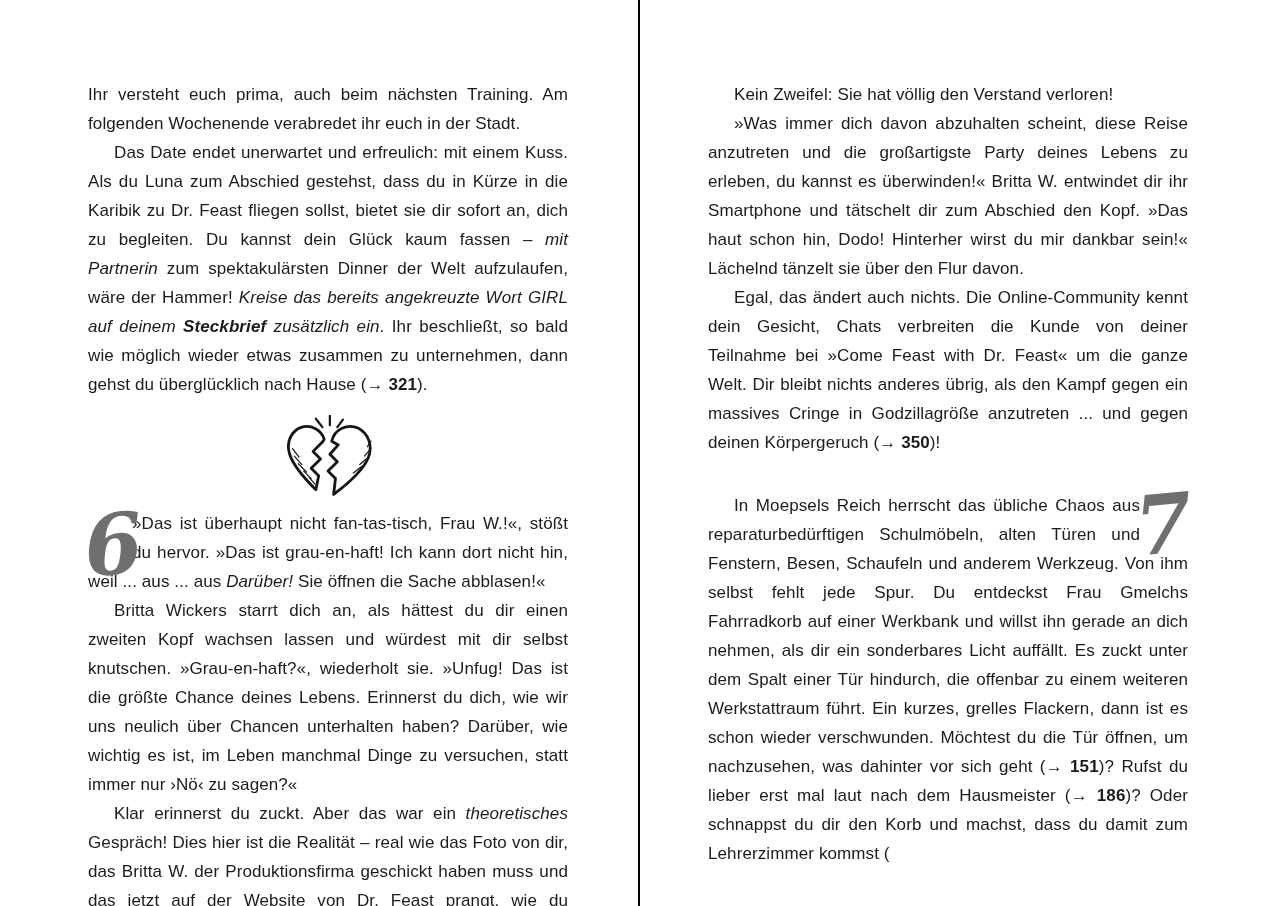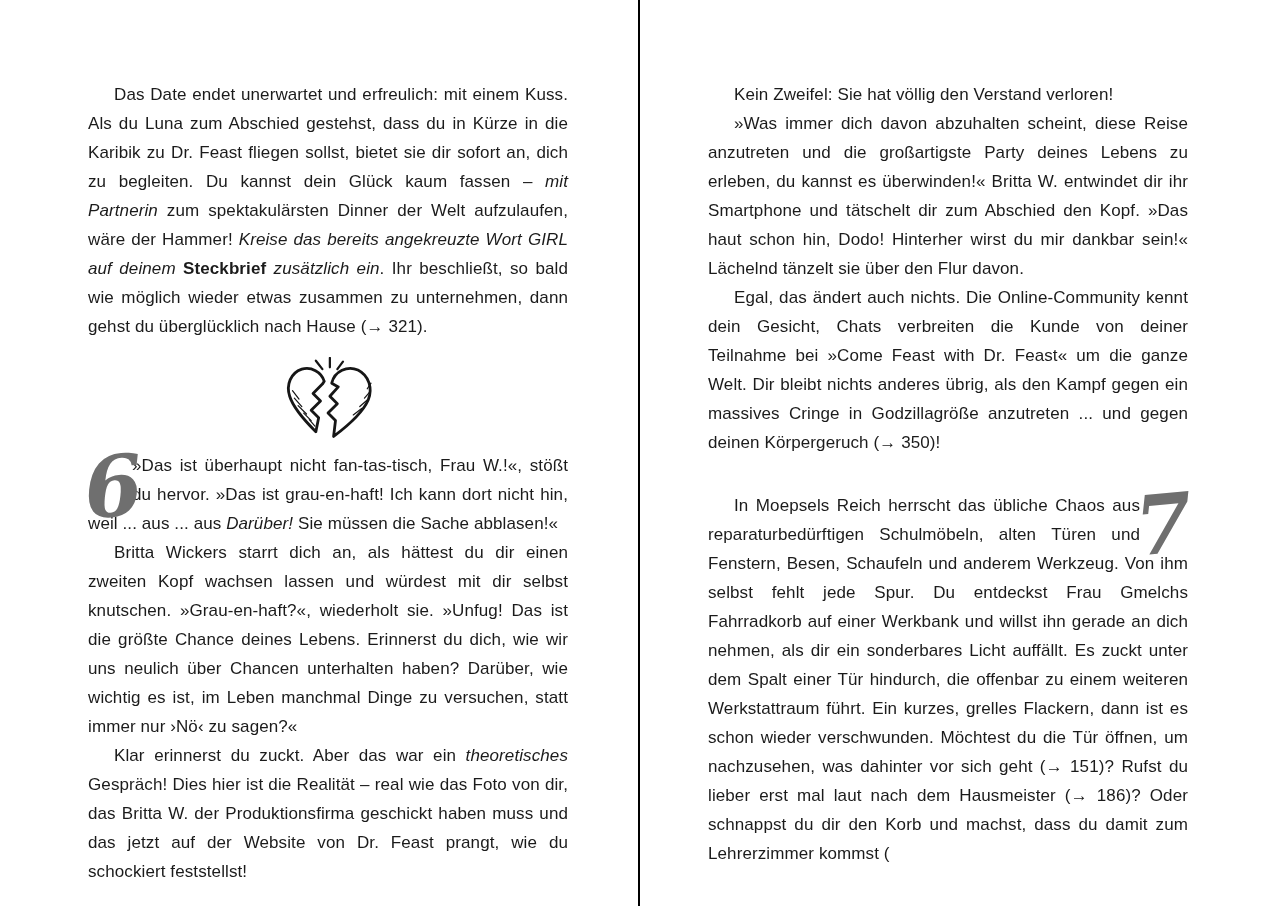--- a/index.html
+++ b/index.html
@@ -21,22 +21,22 @@
     text-align: justify;
     letter-spacing: 0.1px;
     hyphens: auto;
     -webkit-hyphens: auto;
   }
   .page-left  { left: 88px;  width: 480px; }
   .page-right { left: 708px; width: 480px; }
   p { margin: 0; }
   .ind { text-indent: 26px; }
   .it { font-style: italic; }
-  .bi { font-weight: 700; }
-  .ref { font-weight: 400; white-space: nowrap; }
+  .bi { font-style: italic; font-weight: 700; }
+  .ref { font-weight: 700; white-space: nowrap; }
   .divider-block {
     text-align: center;
     margin: 16px 0 8px 0;
     text-indent: 0;
   }
   .chapter-num {
     font-family: "DejaVu Serif", serif;
     font-style: italic; font-weight: 700;
     color: #6f6f6f;
     line-height: 1;
@@ -61,20 +61,21 @@
   .section-7 { margin-top: 34px; }
   .heart-svg { display: inline-block; vertical-align: middle; }
 </style>
 </head>
 <body>
 
 <div class="gutter"></div>
 
 <div class="page page-left">
 
+  <p><span>Ihr versteht euch prima, auch beim nächsten Training. Am folgenden Wochenende verabredet ihr euch in der Stadt.</span></p>
 
   <p class="ind"><span>Das Date endet unerwartet und erfreulich: mit einem Kuss. Als du Luna zum Abschied gestehst, dass du in Kürze in die Karibik zu Dr. Feast fliegen sollst, bietet sie dir sofort an, dich zu begleiten. Du kannst dein Glück kaum fassen – </span><span class="it">mit Partnerin</span><span> zum spektakulärsten Dinner der Welt aufzulaufen, wäre der Hammer! </span><span class="it">Kreise das bereits angekreuzte Wort GIRL auf deinem </span><span class="bi">Steckbrief</span><span class="it"> zusätzlich ein</span><span>. Ihr beschließt, so bald wie möglich wieder etwas zusammen zu unternehmen, dann gehst du überglücklich nach Hause (</span><span class="ref">→ 321</span><span>).</span></p>
 
   <div class="divider-block">
     <svg class="heart-svg" width="96" height="86" viewBox="0 0 100 92" xmlns="http://www.w3.org/2000/svg">
       <g fill="none" stroke="#161616" stroke-linecap="round" stroke-linejoin="round">
 
         <path d="M44,13 L37,4" stroke-width="2.4"></path>
         <path d="M52,11 L52,1" stroke-width="2.4"></path>
         <path d="M60,13 L66,5" stroke-width="2.4"></path>
@@ -94,21 +95,21 @@
         <path d="M84,53 L92,46" stroke-width="1.3"></path>
         <path d="M77,62 L86,55" stroke-width="1.3"></path>
       </g>
     </svg>
   </div>
 
   <div class="section">
     <div class="num-left">
       <span class="chapter-num">6</span>
     </div>
-    <p><span>»Das ist überhaupt nicht fan-tas-tisch, Frau W.!«, stößt du hervor. »Das ist grau-en-haft! Ich kann dort nicht hin, weil ... aus ... aus </span><span class="it">Darüber!</span><span> Sie müssen die Sache abblasen!«</span></p>
+    <p><span>»Das ist überhaupt nicht fan-tas-tisch, Frau W.!«, stößt du hervor. »Das ist grau-en-haft! Ich kann dort nicht hin, weil ... aus ... aus </span><span class="it">Darüber!</span><span> Sie öffnen die Sache abblasen!«</span></p>
     <p class="ind"><span>Britta Wickers starrt dich an, als hättest du dir einen zweiten Kopf wachsen lassen und würdest mit dir selbst knutschen. »Grau-en-haft?«, wiederholt sie. »Unfug! Das ist die größte Chance deines Lebens. Erinnerst du dich, wie wir uns neulich über Chancen unterhalten haben? Darüber, wie wichtig es ist, im Leben manchmal Dinge zu versuchen, statt immer nur ›Nö‹ zu sagen?«</span></p>
     <p class="ind"><span>Klar erinnerst du zuckt. Aber das war ein </span><span class="it">theoretisches</span><span> Gespräch! Dies hier ist die Realität – real wie das Foto von dir, das Britta W. der Produktionsfirma geschickt haben muss und das jetzt auf der Website von Dr. Feast prangt, wie du schockiert feststellst!</span></p>
   </div>
 
 </div>
 
 <div class="page page-right">
 
   <p class="ind"><span>Kein Zweifel: Sie hat völlig den Verstand verloren!</span></p>
 

